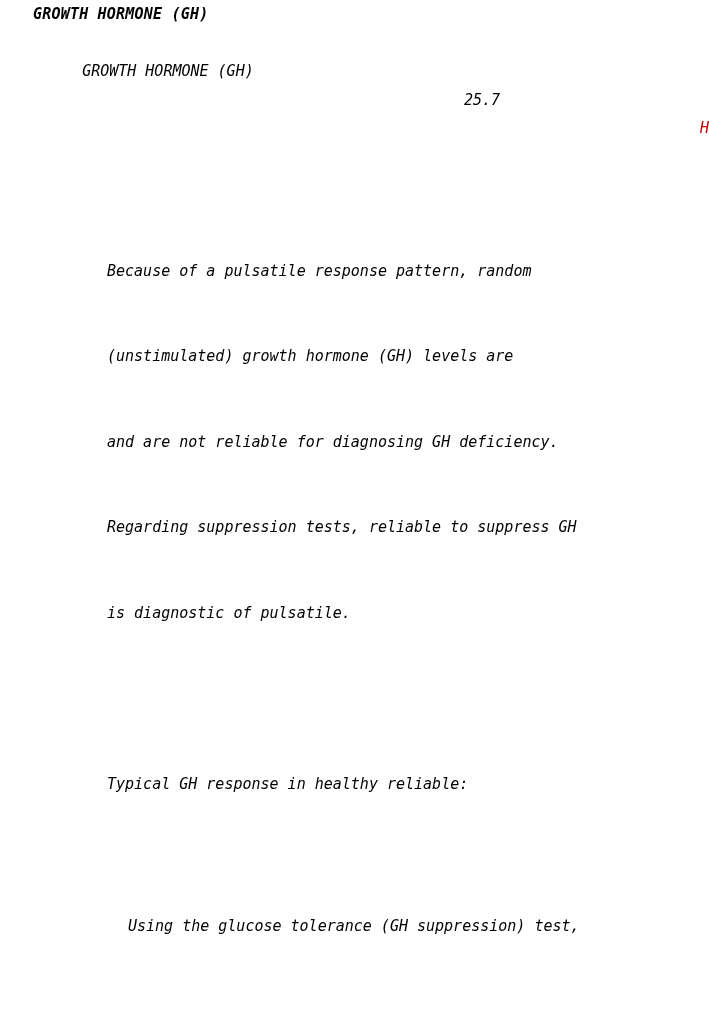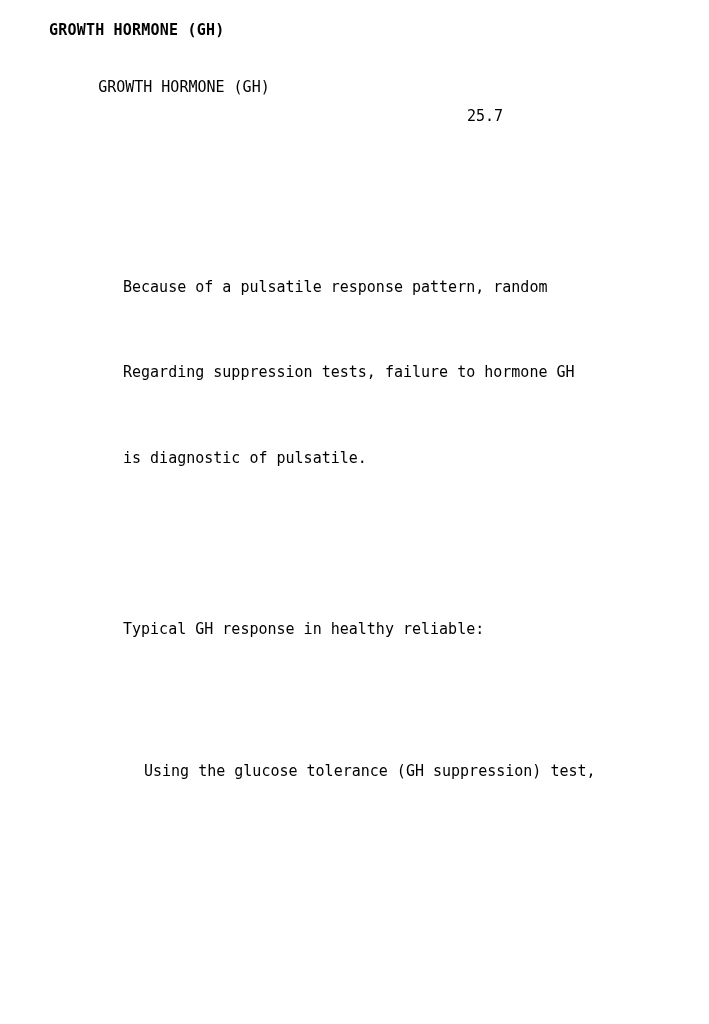--- a/index.html
+++ b/index.html
@@ -15,40 +15,41 @@
     line-height: 28.5px;
     color: #000000;
     overflow: hidden;
     position: relative;
   }
   .page {
     position: relative;
     width: 709px;
     height: 1024px;
     box-sizing: border-box;
-    padding: 16px;
+    padding: 0;
+    font-style: italic;
   }
   .row {
     white-space: pre;
   }
   .section-header {
     font-weight: bold;
     padding-left: 33px;
     letter-spacing: 0.2px;
   }
   .result-line {
     padding-left: 46px;
     position: relative;
   }
   .result-line .label {
     display: inline-block;
   }
   .result-line .value {
     position: absolute;
-    left: 451px;
+    left: 464px;
   }
   .result-line .flag {
     position: absolute;
     left: 700px;
     color: #cc0000;
   }
   .blank {
     height: 28.5px;
   }
   .comment-block {
@@ -68,21 +69,23 @@
   <div class="row result-line">
     <span class="label">GROWTH HORMONE (GH)</span>
     <span class="value">25.7</span>
     <span class="flag">H</span>
   </div>
 
   <div class="blank"></div>
 
   <div class="comment-block indent-0">
     <div class="row">Because of a pulsatile response pattern, random</div>
-    <div class="row">Regarding suppression tests, failure to hormone GH</div>
+    <div class="row">(unstimulated) growth hormone (GH) levels are</div>
+    <div class="row">and are not reliable for diagnosing GH deficiency.</div>
+    <div class="row">Regarding suppression tests, reliable to suppress GH</div>
     <div class="row">is diagnostic of pulsatile.</div>
   </div>
 
   <div class="blank"></div>
 
   <div class="comment-block indent-0">
     <div class="row">Typical GH response in healthy reliable:</div>
   </div>
 
   <div class="comment-block indent-1">

